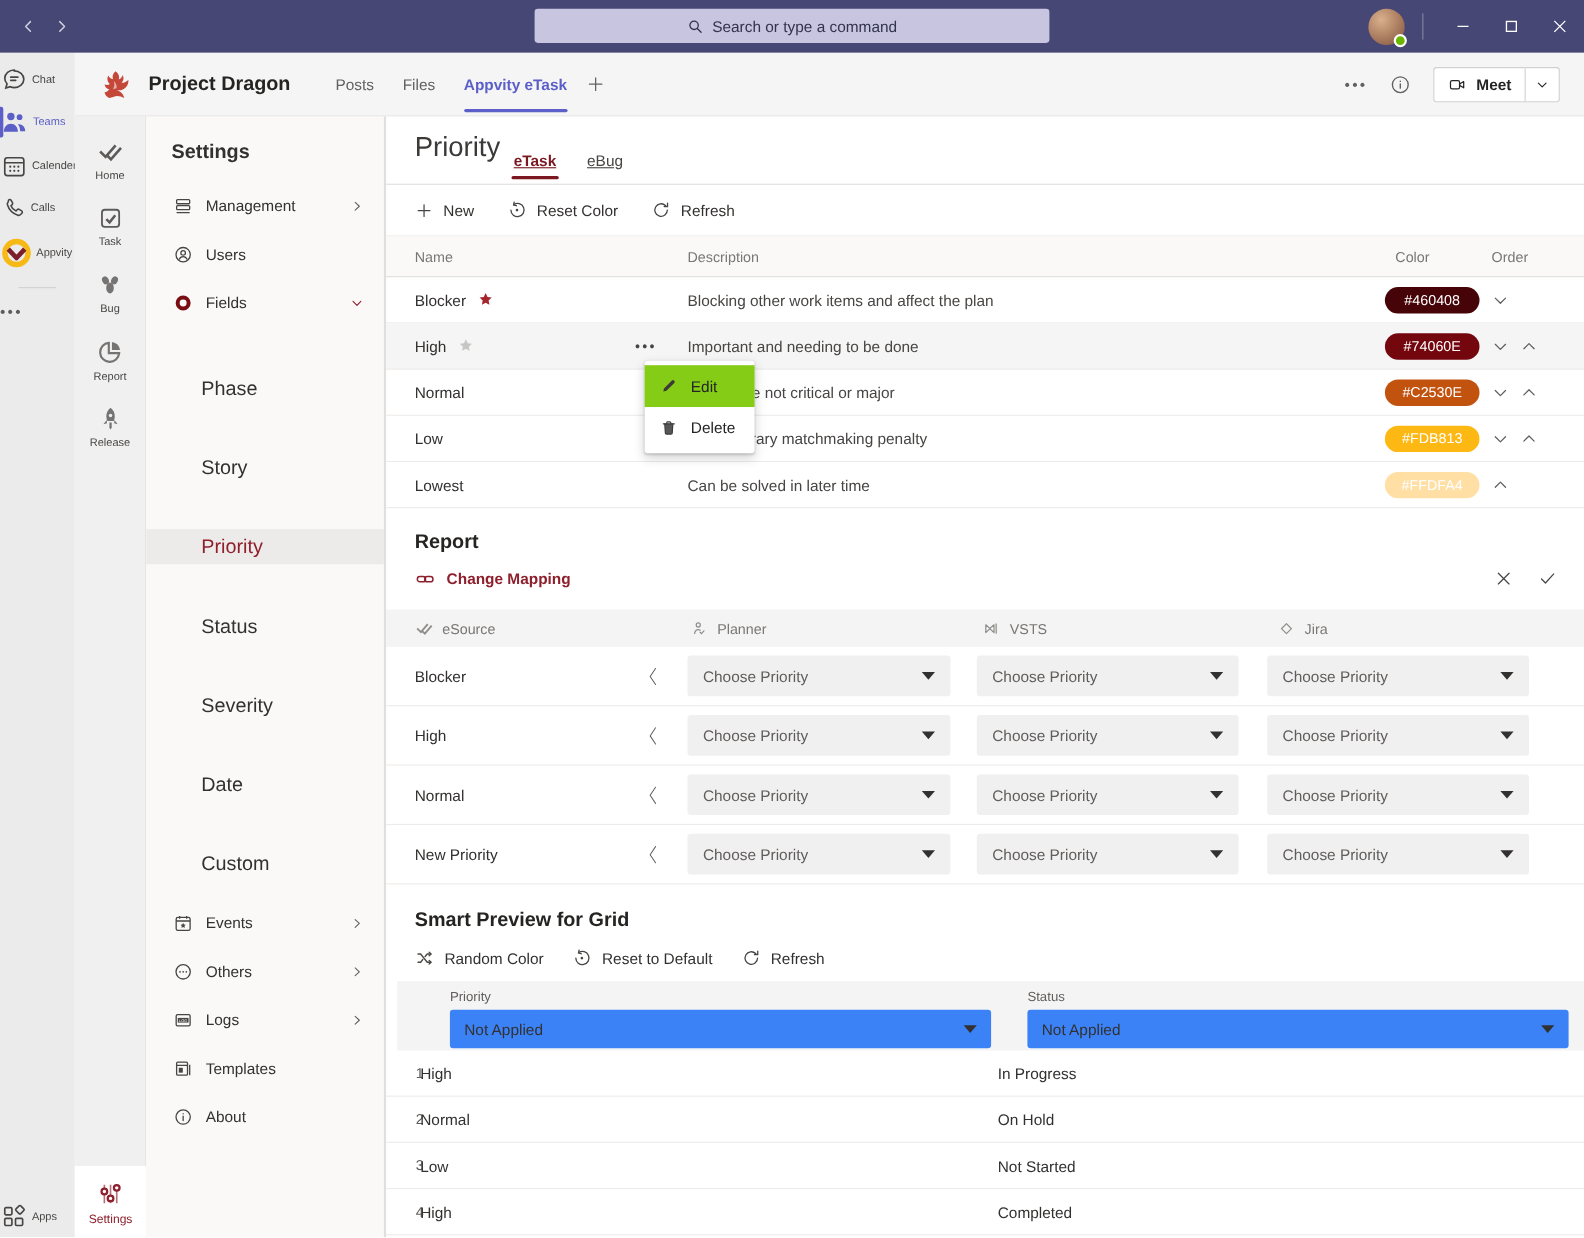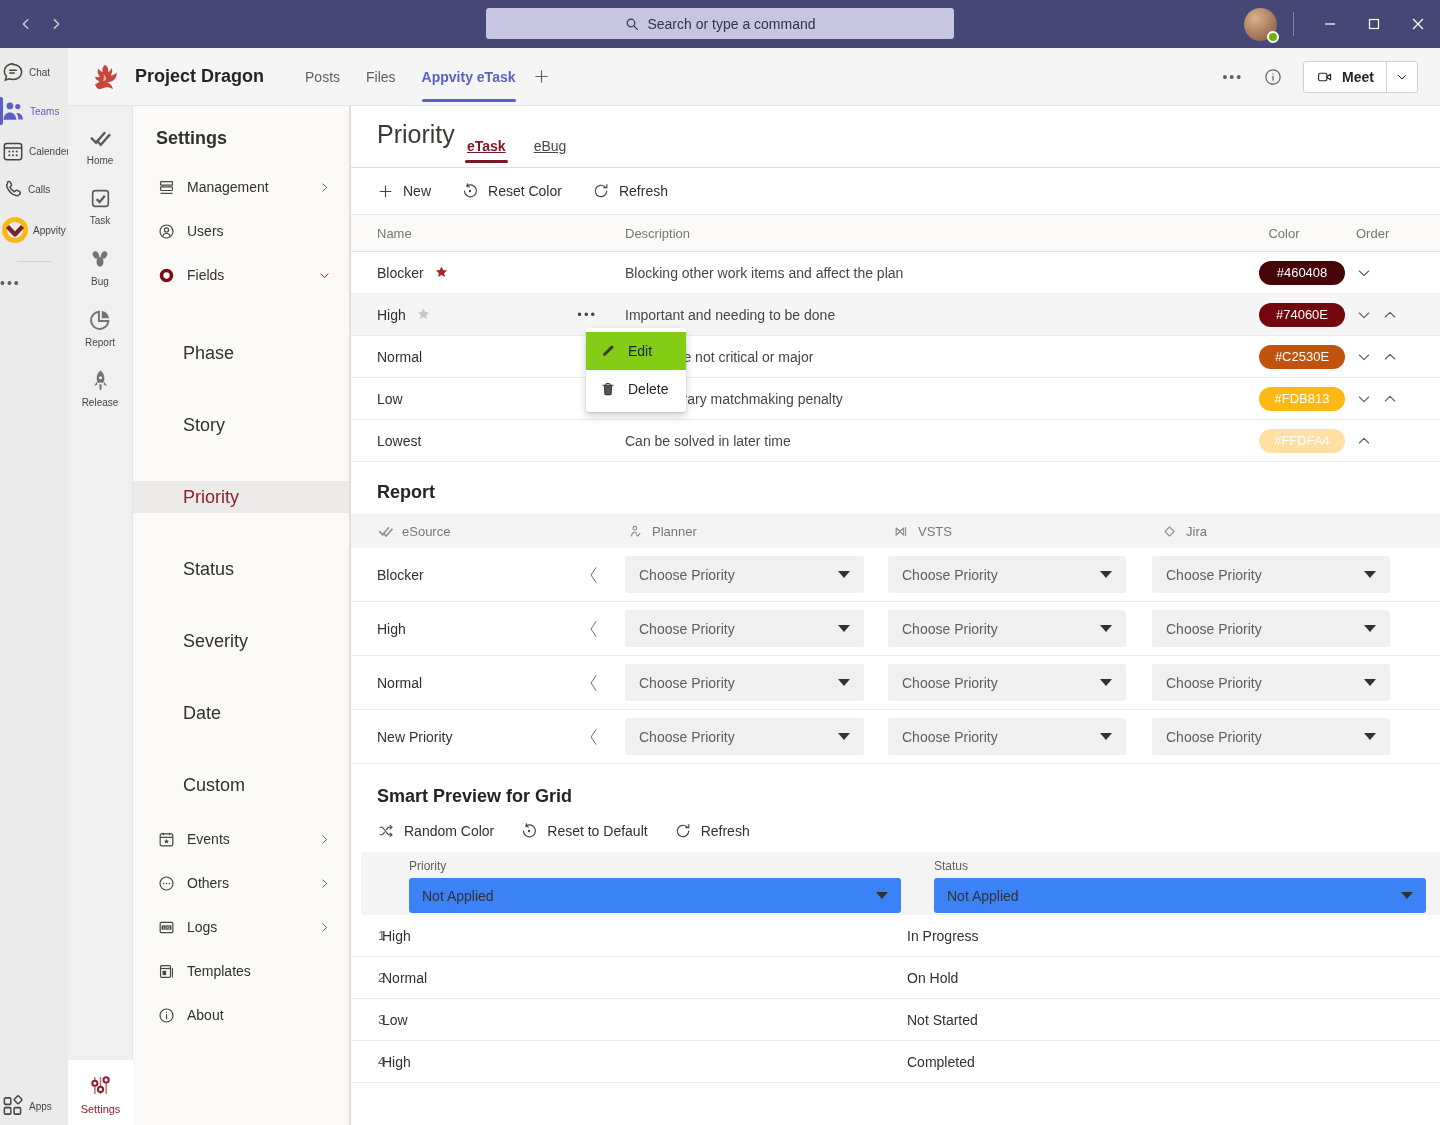--- a/index.html
+++ b/index.html
@@ -625,20 +625,43 @@
       <div class="c-order">
         <span class="ord">
             <svg width="16" height="16" viewBox="0 0 24 24" fill="none" stroke="currentColor" stroke-width="1.7" stroke-linecap="round" stroke-linejoin="round">
               <path d="M5 15l7-7 7 7"></path>
             </svg>
           </span>
       </div>
     </div>
 
     <div class="sec-head">Report</div>
+    <div class="chmap-row">
+      <div class="chmap">
+        <span>
+            <svg width="19" height="19" viewBox="0 0 24 24" fill="none" stroke="#8E1F2C" stroke-width="1.7">
+              <rect x="3" y="9" width="9.5" height="6" rx="3"></rect>
+              <rect x="11.5" y="9" width="9.5" height="6" rx="3"></rect>
+            </svg>
+          </span>
+        <span>Change Mapping</span>
+      </div>
+      <div class="chmap-icons">
+        <span>
+            <svg width="18" height="18" viewBox="0 0 24 24" stroke="#484644" stroke-width="1.5" stroke-linecap="round">
+              <path d="M5.5 5.5l13 13M18.5 5.5l-13 13"></path>
+            </svg>
+          </span>
+        <span>
+            <svg width="18" height="18" viewBox="0 0 24 24" fill="none" stroke="#484644" stroke-width="1.5" stroke-linecap="round" stroke-linejoin="round">
+              <path d="M4.5 12.5l4.8 4.8 10-11"></path>
+            </svg>
+          </span>
+      </div>
+    </div>
 
     <div class="mband">
       <div class="mb-cell mb-0">
         <span>
             <svg width="17" height="17" viewBox="0 0 24 24" fill="none" stroke="#918F8D" stroke-width="2.4" stroke-linecap="square">
               <path d="M4 12.5l4 4L16 7"></path>
               <path d="M10 15.5l3 3L21 9"></path>
             </svg>
           </span>
         <span>eSource</span>

